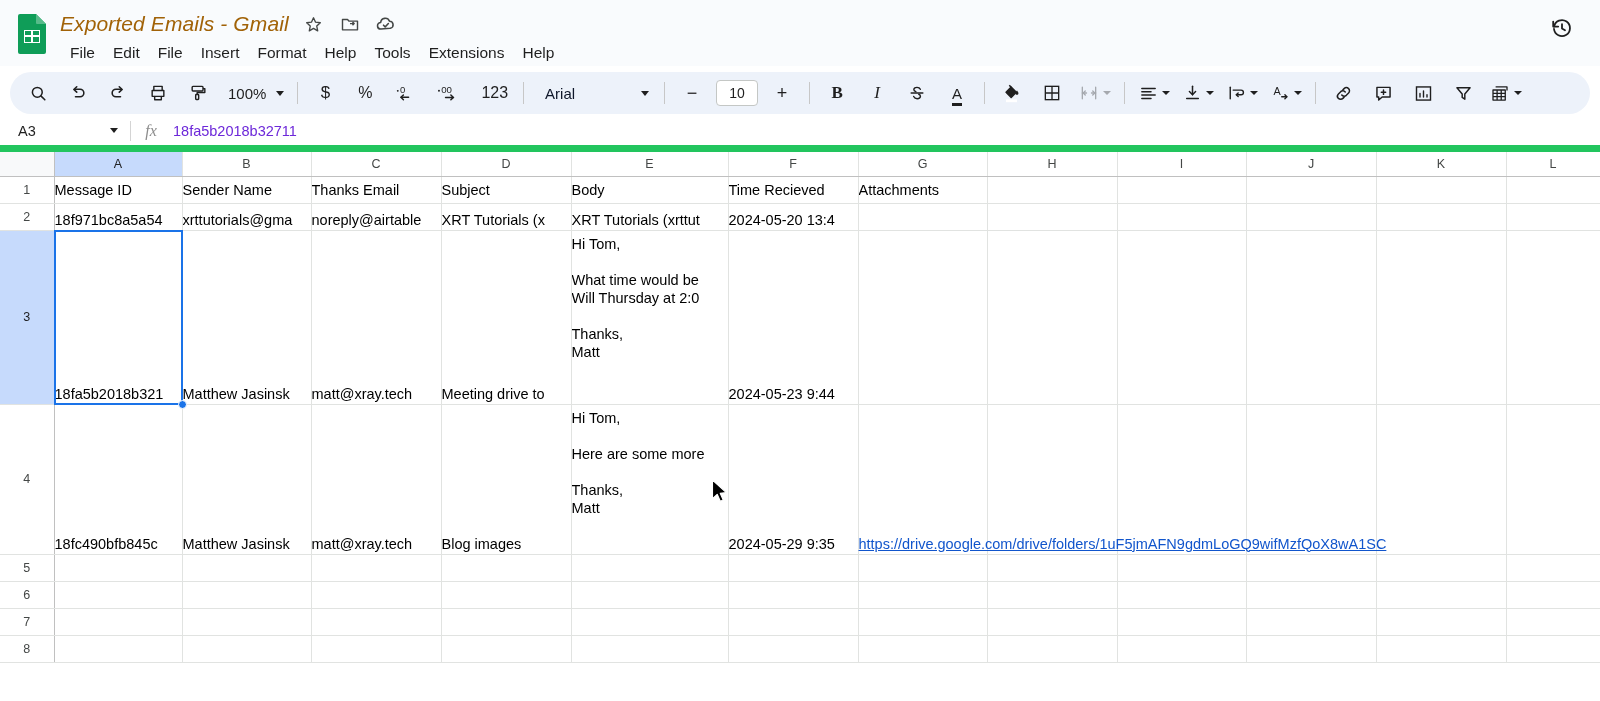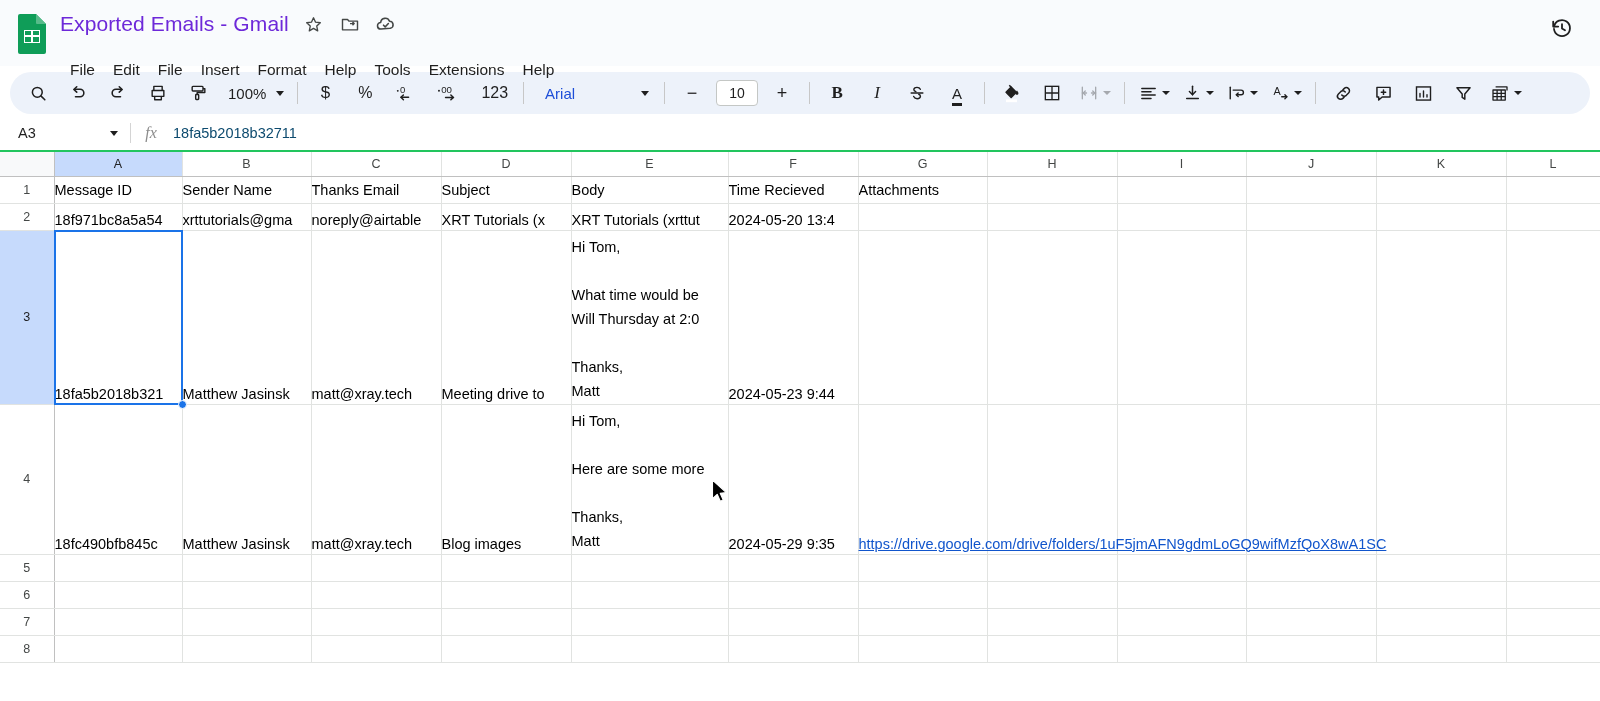--- a/index.html
+++ b/index.html
@@ -25,27 +25,28 @@
     width: 36px; height: 44px;
     margin-top: 4px;
     margin-right: 10px;
     flex: 0 0 auto;
     display: flex; align-items: center; justify-content: center;
   }
   .titlezone { display: flex; flex-direction: column; flex: 1 1 auto; min-width: 0; }
   .titlerow { display: flex; align-items: center; gap: 14px; height: 32px; }
   .doctitle {
     font-size: 21px;
-    color: #6d28d9;
+    color: #a16207;
     letter-spacing: .1px;
     white-space: nowrap;
     font-weight: 400;
+    font-style: italic;
   }
   .titleicon { width: 22px; height: 22px; color: #444746; display: flex; align-items: center; justify-content: center; cursor: pointer; }
-  .menurow { display: flex; align-items: center; gap: 0px; margin-top: 19px; margin-left: 1px; }
+  .menurow { display: flex; align-items: center; gap: 0px; margin-top: 2px; margin-left: 1px; }
   .menuitem {
     font-size: 15.5px;
     color: #1f1f1f;
     padding: 2px 9px;
     border-radius: 4px;
     cursor: pointer;
     white-space: nowrap;
   }
   .topright {
     position: absolute;
@@ -97,21 +98,21 @@
     padding: 0 4px 0 8px; margin: 15px 2px;
     height: 32px; border-radius: 6px; cursor: pointer;
     font-size: 15px; color: #1f1f1f;
   }
   .tb-font {
     display: flex; align-items: center;
     justify-content: space-between;
     width: 122px; height: 32px;
     border-radius: 6px; cursor: pointer;
     padding: 0 6px 0 12px;
-    font-size: 15px; color: #1d4ed8;
+    font-size: 15px; color: #0f172a;
     margin: 0 2px;
   }
   .fontsize-box {
     width: 42px; height: 26px;
     border: 1px solid #c4c7c5;
     border-radius: 4px;
     background: #fff;
     display: flex; align-items: center; justify-content: center;
     font-size: 14px; color: #1f1f1f;
     margin: 0 4px;
@@ -124,37 +125,37 @@
   .bold-g { font-weight: bold; font-size: 17px; font-family: "Liberation Serif", serif; }
   .ital-g { font-style: italic; font-size: 17px; font-family: "Liberation Serif", serif; }
   .under-a { position: relative; font-size: 15px; }
   .under-a:after { content: ""; position: absolute; left: 0; right: 0; bottom: -4px; height: 3px; background: #1f1f1f; }
 
   
   .formula-bar {
     height: 36px;
     background: #ffffff;
     display: flex; align-items: center;
-    border-bottom: 2px solid #22c55e;
+    border-bottom: 7px solid #22c55e;
     padding-left: 4px;
   }
   .namebox {
     width: 124px; height: 28px;
     display: flex; align-items: center;
     justify-content: space-between;
     padding: 0 10px 0 14px;
     font-size: 14.5px; color: #1f1f1f;
     cursor: pointer; border-radius: 4px;
   }
   .fb-sep { width: 1px; height: 20px; background: #d4d4d4; margin: 0 6px 0 2px; }
   .fx { width: 28px; text-align: center; color: #8c8c8c; font-style: italic; font-size: 16px; font-family: "Liberation Serif", serif; }
   .fb-input {
     flex: 1 1 auto;
     font-size: 14.5px;
-    color: #0c4a6e;
+    color: #6d28d9;
     padding-left: 8px;
     white-space: nowrap; overflow: hidden;
     cursor: text;
   }
 
   
   .grid-area { position: relative; width: 1600px; height: 513px; overflow: hidden; background: #fff; }
   table.sheet {
     border-collapse: collapse;
     table-layout: fixed;
@@ -204,21 +205,21 @@
     border-right: 1px solid #e1e3e1;
     border-bottom: 1px solid #e1e3e1;
     vertical-align: bottom;
     overflow: hidden;
     white-space: nowrap;
     padding: 0 3px 2px 4px;
     line-height: 20px;
     background: #ffffff;
   }
   td.cell.hdr { font-weight: normal; vertical-align: middle; padding-bottom: 0; }
-  td.cell.wrapcell { white-space: pre-line; vertical-align: top; padding-top: 4px; line-height: 24px; }
+  td.cell.wrapcell { white-space: pre-line; vertical-align: top; padding-top: 4px; line-height: 18px; }
   td.cell.link { color: #1155cc; text-decoration: underline; overflow: visible; position: relative; z-index: 3; }
   .clip { display: block; overflow: hidden; white-space: nowrap; }
 
   
   .selbox {
     position: absolute;
     border: 2px solid #1a73e8;
     pointer-events: none;
     box-sizing: border-box;
     z-index: 6;

